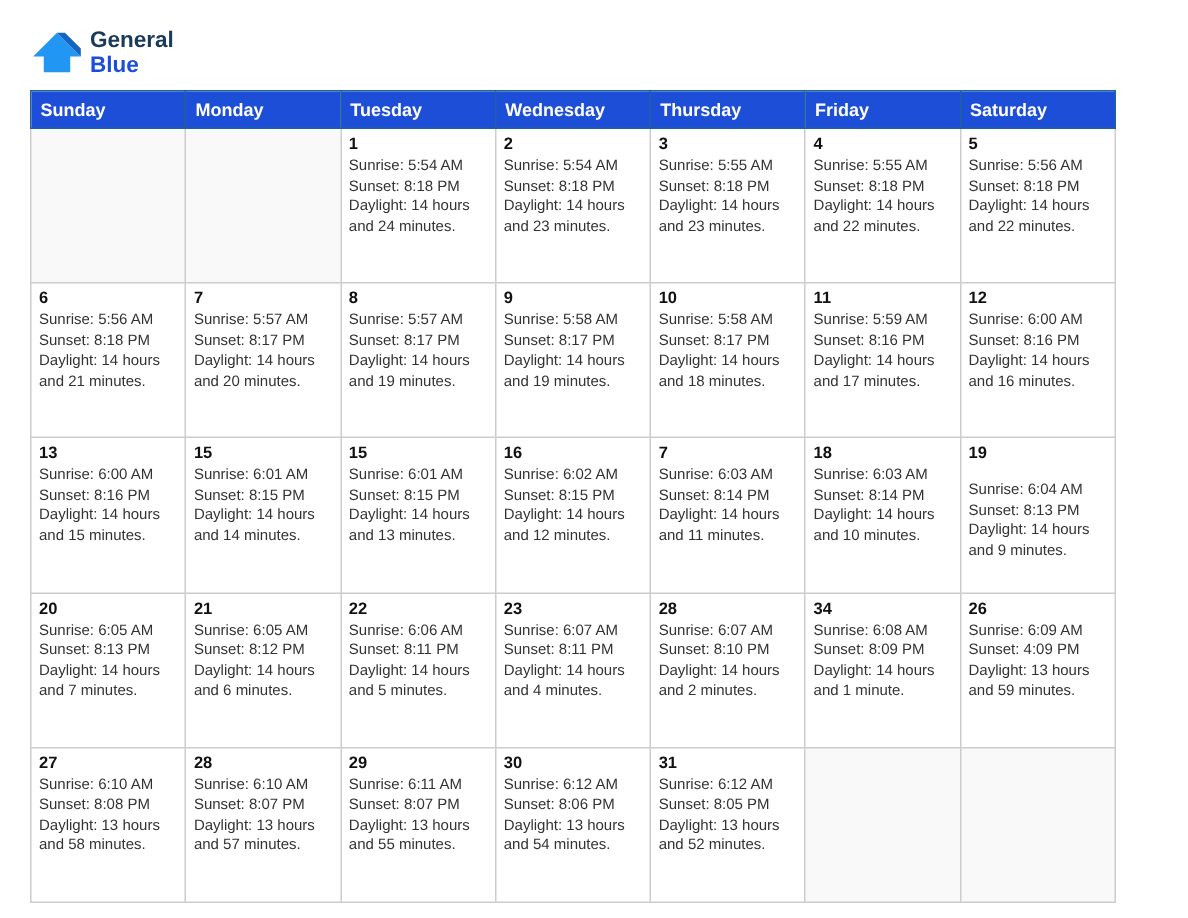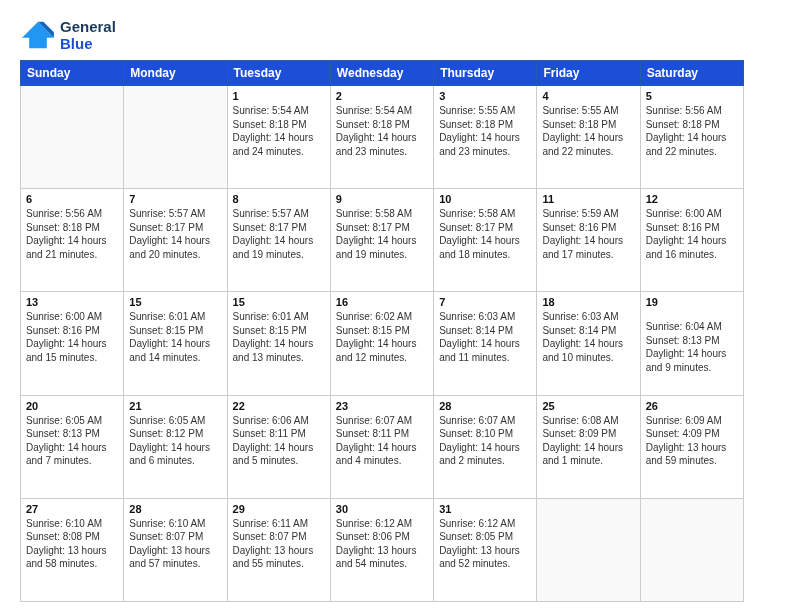--- a/index.html
+++ b/index.html
@@ -290,21 +290,21 @@
 and 4 minutes.</div>
           </td>
           <td>
             <span class="day-num">28</span>
             <div class="cell-text" style="white-space: pre-line;">Sunrise: 6:07 AM
 Sunset: 8:10 PM
 Daylight: 14 hours
 and 2 minutes.</div>
           </td>
           <td>
-            <span class="day-num">25</span>
+            <span class="day-num">34</span>
             <div class="cell-text" style="white-space: pre-line;">Sunrise: 6:08 AM
 Sunset: 8:09 PM
 Daylight: 14 hours
 and 1 minute.</div>
           </td>
           <td>
             <span class="day-num">26</span>
             <div class="cell-text" style="white-space: pre-line;">Sunrise: 6:09 AM
 Sunset: 4:09 PM
 Daylight: 13 hours

